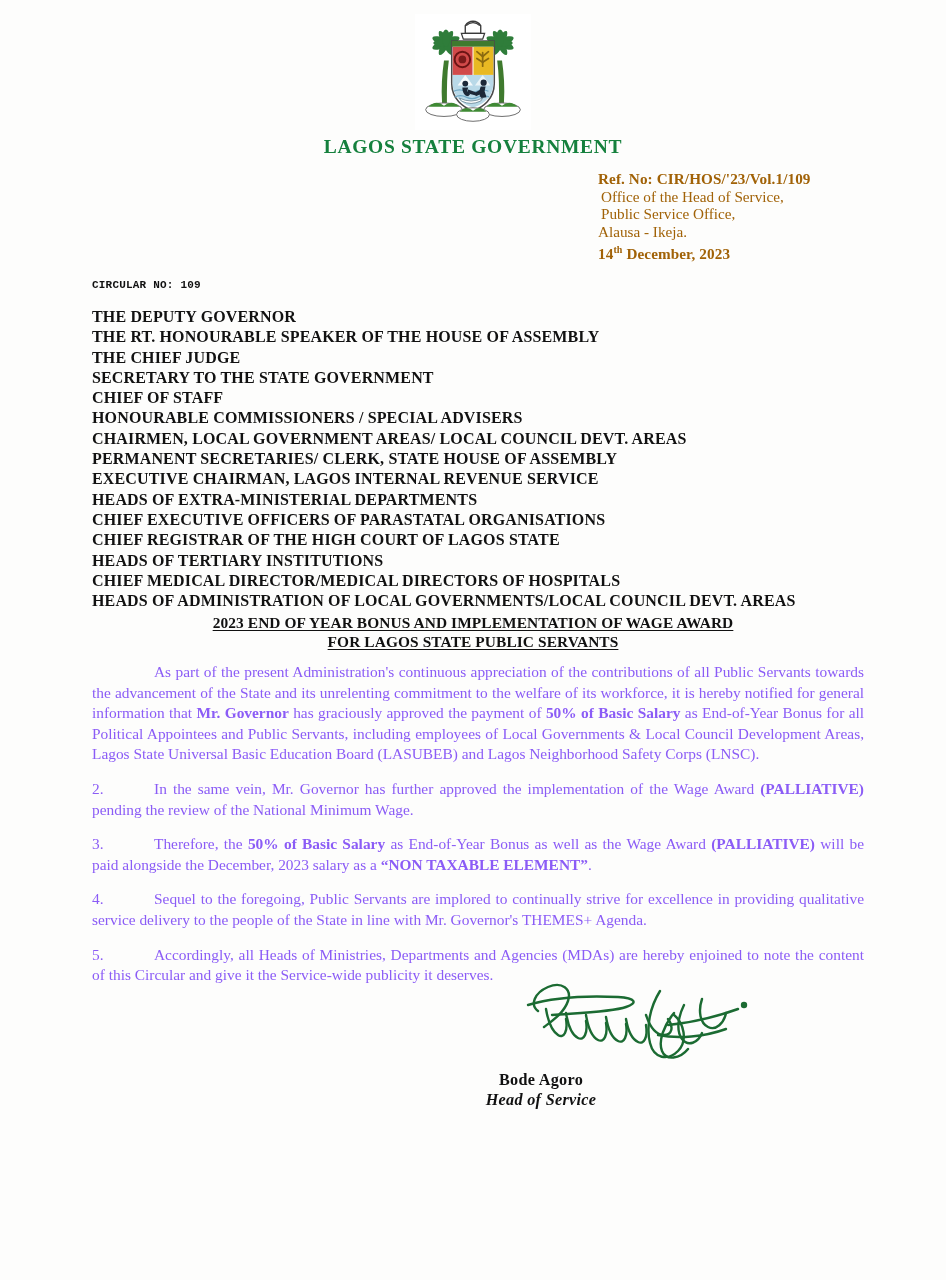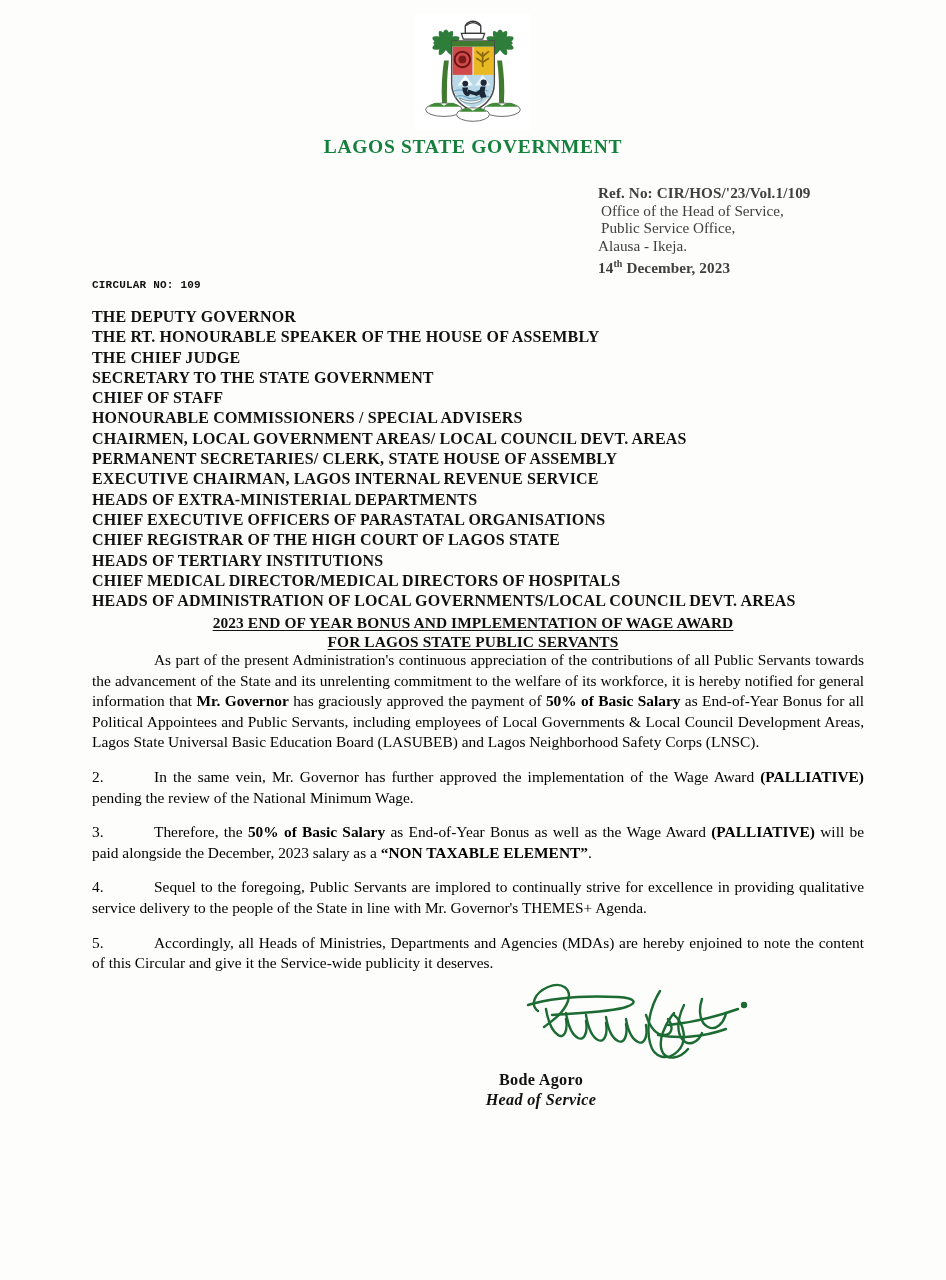--- a/index.html
+++ b/index.html
@@ -47,26 +47,26 @@
     font-family: "Liberation Serif", "DejaVu Serif", serif;
     font-weight: bold;
     font-size: 19.5px;
     letter-spacing: 0.7px;
     color: #15803d;
   }
 
   
   .ref-block {
     position: absolute;
-    top: 184px;
+    top: 170px;
     left: 598px;
     width: 330px;
     font-size: 15.2px;
     line-height: 17.6px;
-    color: #404040;
+    color: #a16207;
   }
   .ref-block .ref-line { white-space: nowrap; }
   .ref-block .bold { font-weight: bold; letter-spacing: 0.1px; }
   .ref-block .date-line { font-weight: bold; margin-top: 1px; letter-spacing: 0.1px; }
   .ref-block .date-line sup { font-size: 10px; vertical-align: super; }
   .ref-block .indent1 { padding-left: 3px; }
 
   
   .circular-no {
     position: absolute;
@@ -110,22 +110,22 @@
     position: absolute;
     top: 650px;
     left: 92px;
     width: 772px;
   }
   .para {
     font-size: 15.4px;
     line-height: 20.6px;
     text-align: justify;
     text-justify: inter-word;
-    margin: 0 0 14px 0;
-    color: #000000;
+    margin: 12px 0 14px 0;
+    color: #8b5cf6;
   }
   .para.first { text-indent: 62px; }
   .para b { font-weight: bold; }
   .numbered {
     position: relative;
     padding-left: 0;
   }
   .numbered .num {
     display: inline-block;
     width: 62px;

